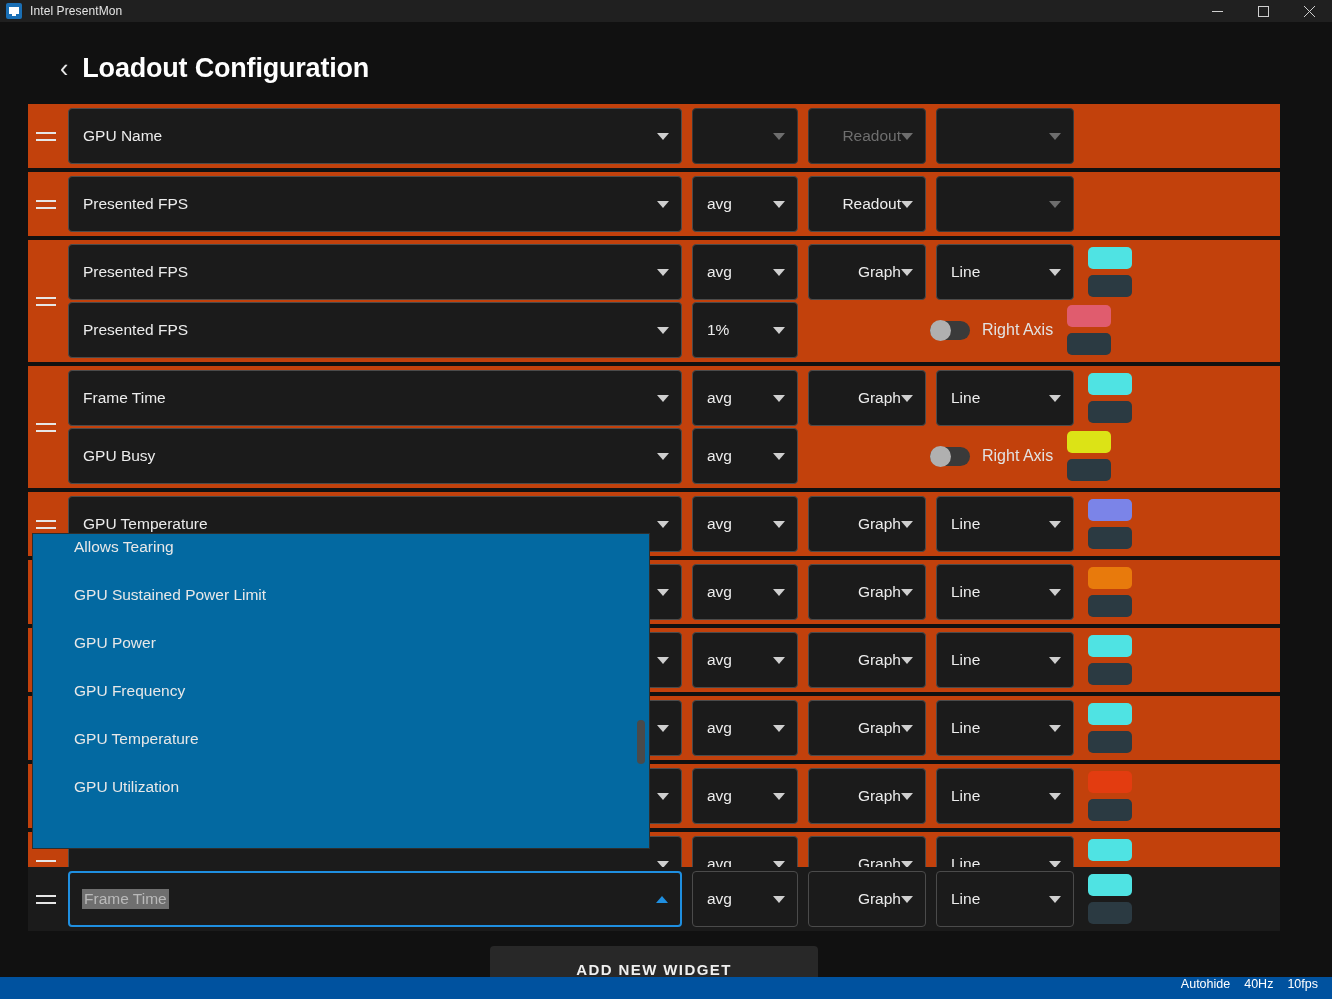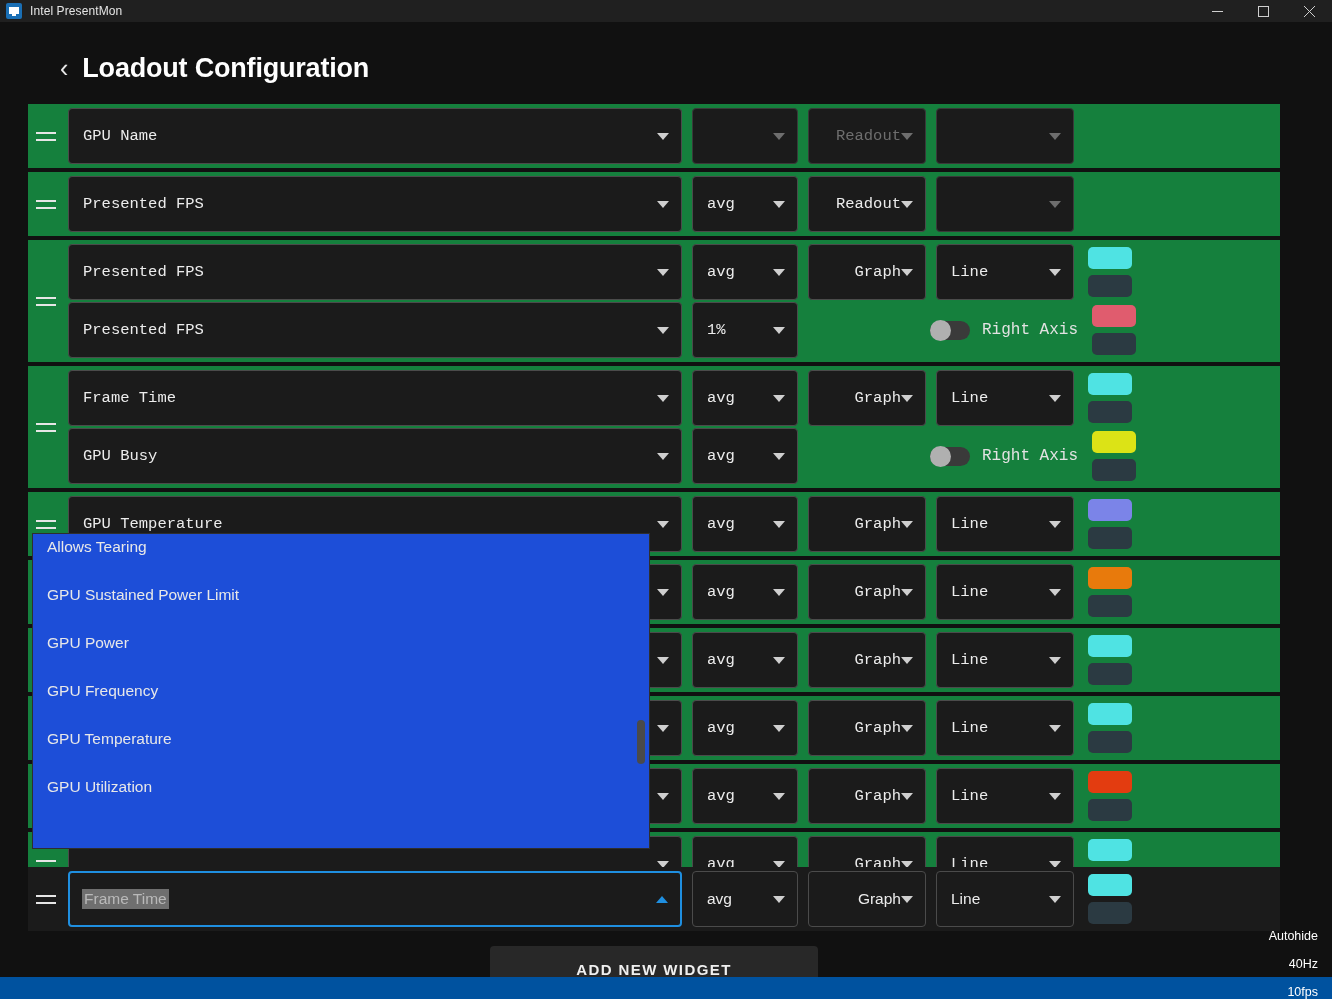--- a/index.html
+++ b/index.html
@@ -70,26 +70,25 @@
     font-size: 27px; font-weight: bold; color: #fff;
     letter-spacing: -0.2px;
   }
 
   
   #widget-list {
     position: absolute; top: 82px; left: 28px;
     width: 1252px;
   }
   .wrow {
-    background: #15803d;
+    background: #c2410c;
     margin-bottom: 4px;
     display: flex; align-items: stretch;
     position: relative;
     padding: 4px 0;
-    font-family: Liberation Mono, monospace;
   }
   .handle {
     width: 36px; flex: none;
     display: flex; align-items: center; justify-content: center;
     cursor: grab;
   }
   .handle-glyph {
     width: 20px; height: 9px; position: relative;
   }
   .handle-glyph::before, .handle-glyph::after {
@@ -169,24 +168,25 @@
   .swatch {
     width: 44px; height: 22px; border-radius: 5px;
   }
   .swatch-sec { background: #2b3a42; }
 
   
   #dropdown {
     position: absolute;
     left: 32px; top: 511px;
     width: 618px; height: 316px;
-    background: #1d4ed8;
+    background: #0369a1;
     border: 1px solid #2e2e2e;
     overflow: hidden;
     z-index: 40;
+    padding-left: 27px;
   }
   .dd-item {
     height: 48px;
     display: flex; align-items: center;
     padding-left: 14px;
     color: #e8e8e8; font-size: 15.5px;
     cursor: pointer;
   }
   .dd-item:first-child { margin-top: -11px; }
   .dd-scrollbar {
@@ -239,24 +239,24 @@
     font-size: 15px; font-weight: bold;
     letter-spacing: 1.4px;
     cursor: pointer;
   }
 
   
   #statusbar {
     position: absolute; left: 0; top: 977px;
     width: 1332px; height: 22px;
     background: #00529f;
-    display: flex; align-items: flex-end; justify-content: flex-end;
+    display: flex; align-items: flex-start; justify-content: flex-end;
     gap: 14px;
     padding-right: 14px;
-    color: #fff; font-size: 12.5px; flex-direction: column;
+    color: #fff; font-size: 12.5px;
   }
 </style>
 </head>
 <body>
 
 <div id="titlebar">
   <div id="tb-icon"></div>
   <div id="tb-title">Intel PresentMon</div>
   <div id="tb-buttons">
     <div class="tb-btn">

